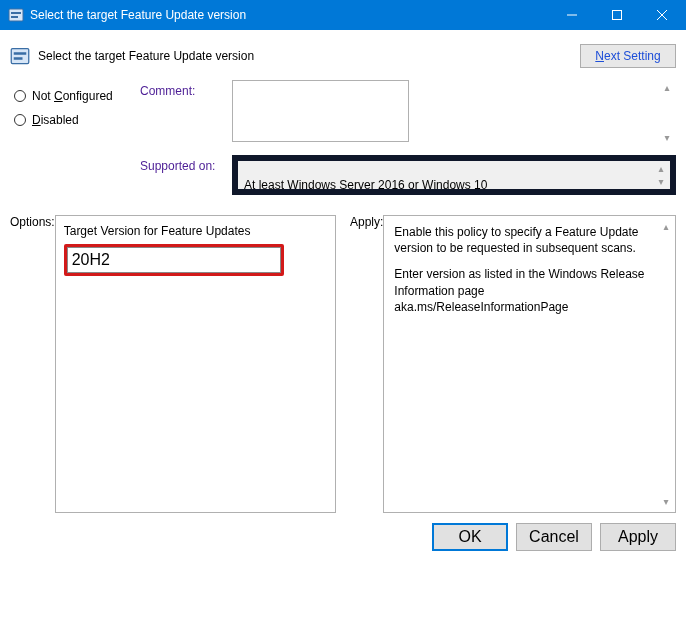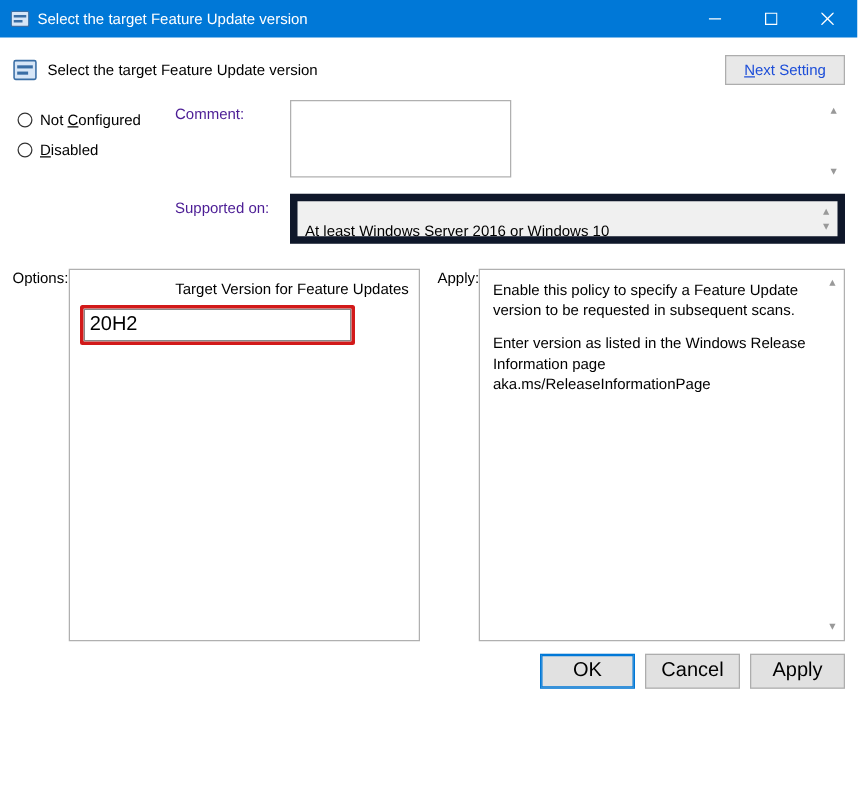--- a/index.html
+++ b/index.html
@@ -110,21 +110,21 @@
   border: 1px solid #b0b0b0;
   background: #fff;
   flex: 1;
   padding: 8px 8px;
   height: 298px;
   position: relative;
   overflow: hidden;
 }
 .panel.help { padding: 8px 18px 8px 10px; font-size: 12px; line-height: 1.35; }
 .panel.help p { margin-bottom: 10px; }
-.opt-title { margin-bottom: 6px; font-size: 12px; text-align: right; }
+.opt-title { margin-bottom: 6px; font-size: 12px; }
 .opt-input-wrap {
   border: 3px solid #d21919;
   width: 220px;
   padding: 0;
 }
 .opt-input {
   width: 100%;
   border: 1px solid #888;
   padding: 3px 4px;
   font-family: inherit;

